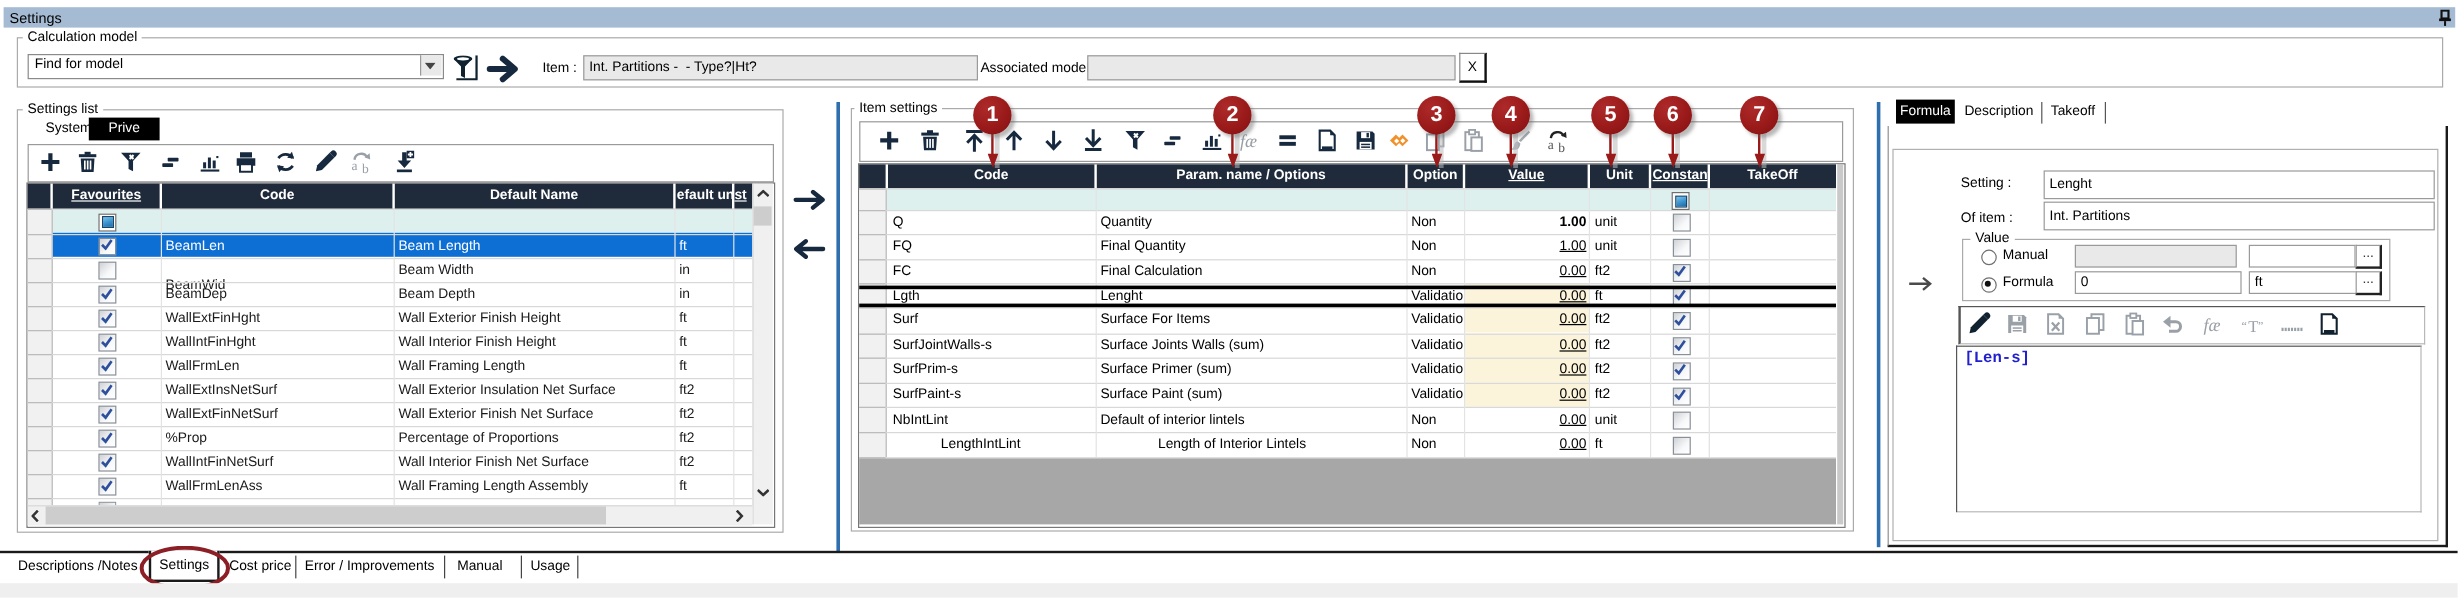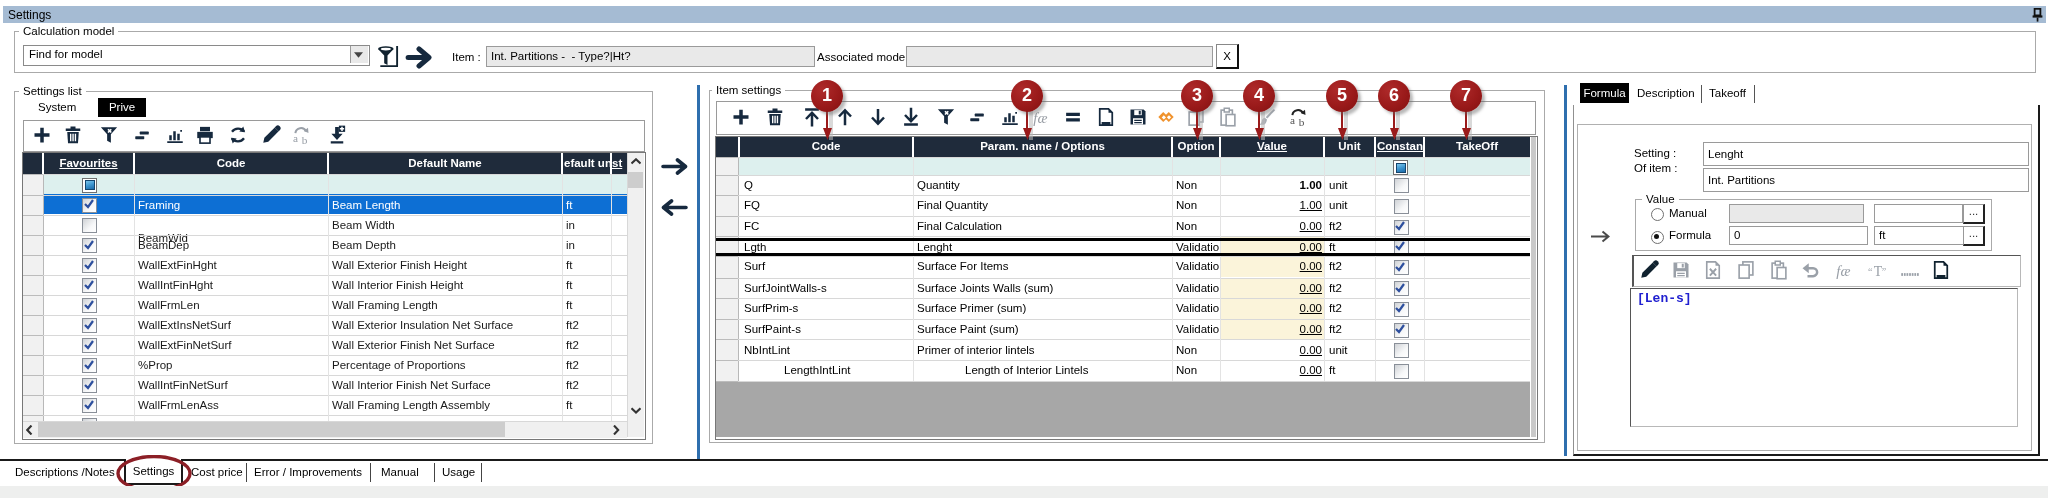--- a/index.html
+++ b/index.html
@@ -36,21 +36,21 @@
     <path fill="none" stroke="#16293e" stroke-width="5" stroke-linecap="round" stroke-linejoin="round" d="M2.6 11.5h18M13.5 3l10 8.5-10 8.5"></path>
   </svg>
 <div class="t" style="left:452px;top:51px">Item :</div>
 <div class="fld" style="left:486px;top:46px;width:323px;height:19px;background:#e9e9e9">Int. Partitions - &nbsp;- Type?|Ht?</div>
 <div class="t" style="left:817px;top:51px">Associated model</div>
 <div class="fld" style="left:906px;top:46px;width:301px;height:19px;background:#e9e9e9"></div>
 <div class="a" style="left:1216px;top:44px;width:20px;height:22px;background:#fff;border:1px solid #888;border-right:2px solid #111;border-bottom:2px solid #111;text-align:center;line-height:22px">X</div>
 <div class="gb" style="left:14px;top:91px;width:637px;height:351px"></div>
 <div class="gl" style="left:19px;top:85px">Settings list</div>
 <div class="t" style="left:38px;top:101px">System</div>
-<div class="a" style="left:98px;top:98px;width:48px;height:19px;background:#000;color:#fff;text-align:center;line-height:19px">Prive</div>
+<div class="a" style="left:74px;top:98px;width:59px;height:19px;background:#000;color:#fff;text-align:center;line-height:19px">Prive</div>
 <div class="a" style="left:23px;top:120px;width:620px;height:30px;border:1px solid #9a9a9a;background:#fff"></div>
 <svg class="a" style="left:32px;top:125px" width="20" height="20" viewBox="0 0 16 16">
     <path fill="#16293e" d="M6.6 2.2h2.8v4.4H14v2.8H9.4V14H6.6V9.4H2V6.6h4.6z"></path>
   </svg>
 <svg class="a" style="left:63px;top:125px" width="20" height="20" viewBox="0 0 16 16">
     <rect x="6" y="1.2" width="4" height="2" fill="#16293e"></rect>
     <rect x="2.2" y="2.8" width="11.6" height="2" fill="#16293e"></rect>
     <path fill="#16293e" d="M3.4 5.6h9.2l-.6 9H4z"></path>
     <rect x="5.6" y="7" width="1.1" height="6" fill="#fff"></rect>
     <rect x="7.5" y="7" width="1.1" height="6" fill="#fff"></rect>
@@ -111,21 +111,21 @@
 <div class="hw" style="left:561px;top:153px;height:21px"></div>
 <div class="hw" style="left:610px;top:153px;height:21px"></div>
 <div class="a" style="left:43px;top:174.4px;width:584px;height:20.05px;background:#ddf0ee"></div>
 <div class="cb" style="left:82.0px;top:177.925px;background:#fff;border-color:#6f6f6f"></div>
 <div class="a" style="left:84.5px;top:180.425px;width:8px;height:8px;border:1px solid #14466e;background:linear-gradient(160deg,#6fbce6 10%,#3e96cf 50%,#1c6aa8 100%)"></div>
 <div class="a" style="left:43px;top:194.45000000000002px;width:584px;height:20.05px;background:#0d6fd4"></div>
 <div class="cb" style="left:82.0px;top:197.97500000000002px"></div>
 <svg class="a" style="left:83.5px;top:199.47500000000002px" width="10" height="10" viewBox="0 0 10 10">
     <path fill="none" stroke="#2d4f9e" stroke-width="2.2" d="M1 5l3 3 5-7"></path>
   </svg>
-<div class="t" style="left:138px;top:198.95000000000002px;color:#fff">Framing</div>
+<div class="t" style="left:138px;top:198.95000000000002px;color:#fff">BeamLen</div>
 <div class="t" style="left:332px;top:198.95000000000002px;color:#fff">Beam Length</div>
 <div class="t" style="left:566px;top:198.95000000000002px;color:#fff">ft</div>
 <div class="cb" style="left:82.0px;top:218.02500000000003px"></div>
 <div class="t" style="left:138px;top:232px;color:#1a1a1a">BeamWid</div>
 <div class="t" style="left:332px;top:219.00000000000003px;color:#1a1a1a">Beam Width</div>
 <div class="t" style="left:566px;top:219.00000000000003px;color:#1a1a1a">in</div>
 <div class="cb" style="left:82.0px;top:238.07500000000005px"></div>
 <svg class="a" style="left:83.5px;top:239.57500000000005px" width="10" height="10" viewBox="0 0 10 10">
     <path fill="none" stroke="#2d4f9e" stroke-width="2.2" d="M1 5l3 3 5-7"></path>
   </svg>
@@ -414,21 +414,21 @@
 <div class="t" style="left:744px;top:322.9px">SurfPaint-s</div>
 <div class="t" style="left:917px;top:322.9px">Surface Paint (sum)</div>
 <div class="t" style="left:1176px;top:322.9px">Validatio</div>
 <div class="t" style="left:1220px;top:322.9px;width:102px;text-align:right;text-decoration:underline">0.00</div>
 <div class="t" style="left:1329px;top:322.9px">ft2</div>
 <div class="cb" style="left:1393.5px;top:322.5px"></div>
 <svg class="a" style="left:1395.0px;top:324.0px" width="10" height="10" viewBox="0 0 10 10">
     <path fill="none" stroke="#2d4f9e" stroke-width="2.2" d="M1 5l3 3 5-7"></path>
   </svg>
 <div class="t" style="left:744px;top:343.5px">NbIntLint</div>
-<div class="t" style="left:917px;top:343.5px">Primer of interior lintels</div>
+<div class="t" style="left:917px;top:343.5px">Default of interior lintels</div>
 <div class="t" style="left:1176px;top:343.5px">Non</div>
 <div class="t" style="left:1220px;top:343.5px;width:102px;text-align:right;text-decoration:underline">0.00</div>
 <div class="t" style="left:1329px;top:343.5px">unit</div>
 <div class="cb" style="left:1393.5px;top:343.1px"></div>
 <div class="t" style="left:784px;top:364.09999999999997px">LengthIntLint</div>
 <div class="t" style="left:965px;top:364.09999999999997px">Length of Interior Lintels</div>
 <div class="t" style="left:1176px;top:364.09999999999997px">Non</div>
 <div class="t" style="left:1220px;top:364.09999999999997px;width:102px;text-align:right;text-decoration:underline">0.00</div>
 <div class="t" style="left:1329px;top:364.09999999999997px">ft</div>
 <div class="cb" style="left:1393.5px;top:363.7px"></div>
@@ -512,21 +512,21 @@
 <div class="a" style="left:1564px;top:85px;width:3px;height:371px;background:#2f6fae"></div>
 <div class="a" style="left:1573px;top:105px;width:464px;height:349px;border-left:1px solid #909090;border-right:2px solid #1a1a1a;border-bottom:2px solid #1a1a1a"></div>
 <div class="a" style="left:1580px;top:83px;width:49px;height:20px;background:#000;color:#fff;text-align:center;line-height:20px">Formula</div>
 <div class="t" style="left:1637px;top:87px">Description</div>
 <div class="a" style="left:1701px;top:85px;width:1px;height:18px;background:#555"></div>
 <div class="t" style="left:1709px;top:87px">Takeoff</div>
 <div class="a" style="left:1754px;top:85px;width:1px;height:18px;background:#555"></div>
 <div class="a" style="left:1577px;top:124px;width:453px;height:325px;border:1px solid #b0b0b0"></div>
 <div class="t" style="left:1634px;top:147px">Setting :</div>
 <div class="fld" style="left:1703px;top:142px;width:320px;height:22px;line-height:22px">Lenght</div>
-<div class="t" style="left:1634px;top:162px">Of item :</div>
+<div class="t" style="left:1634px;top:176px">Of item :</div>
 <div class="fld" style="left:1703px;top:168px;width:320px;height:22px;line-height:22px">Int. Partitions</div>
 <div class="gb" style="left:1635px;top:199px;width:355px;height:50px"></div>
 <div class="gl" style="left:1642px;top:193px">Value</div>
 <div class="a" style="left:1650.5px;top:208.0px;width:11px;height:11px;border:1px solid #707070;border-radius:50%;background:#fff"></div>
 <div class="t" style="left:1669px;top:207px">Manual</div>
 <div class="a" style="left:1729px;top:204px;width:133px;height:17px;border:1px solid #9a9a9a;background:#e9e9e9"></div>
 <div class="a" style="left:1874px;top:204px;width:87px;height:17px;border:1px solid #9a9a9a;background:#fff"></div>
 <div class="a" style="left:1963px;top:204px;width:19px;height:17px;background:#fff;border:1px solid #999;border-right:2px solid #222;border-bottom:2px solid #222;text-align:center;line-height:13px;color:#333">...</div>
 <div class="a" style="left:1650.5px;top:230.5px;width:11px;height:11px;border:1px solid #707070;border-radius:50%;background:#fff"></div>
 <div class="a" style="left:1653.5px;top:233.5px;width:5px;height:5px;border-radius:50%;background:#111"></div>

